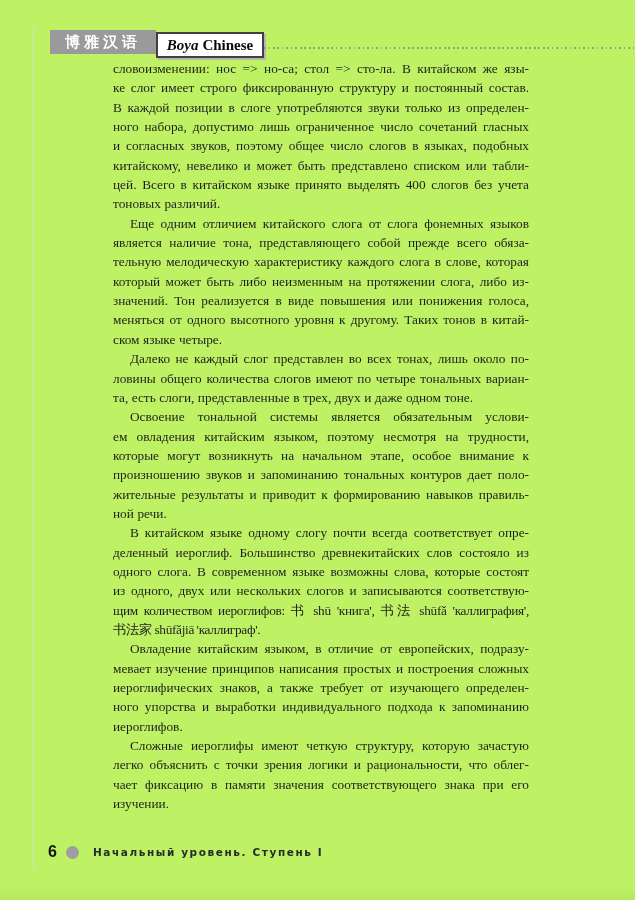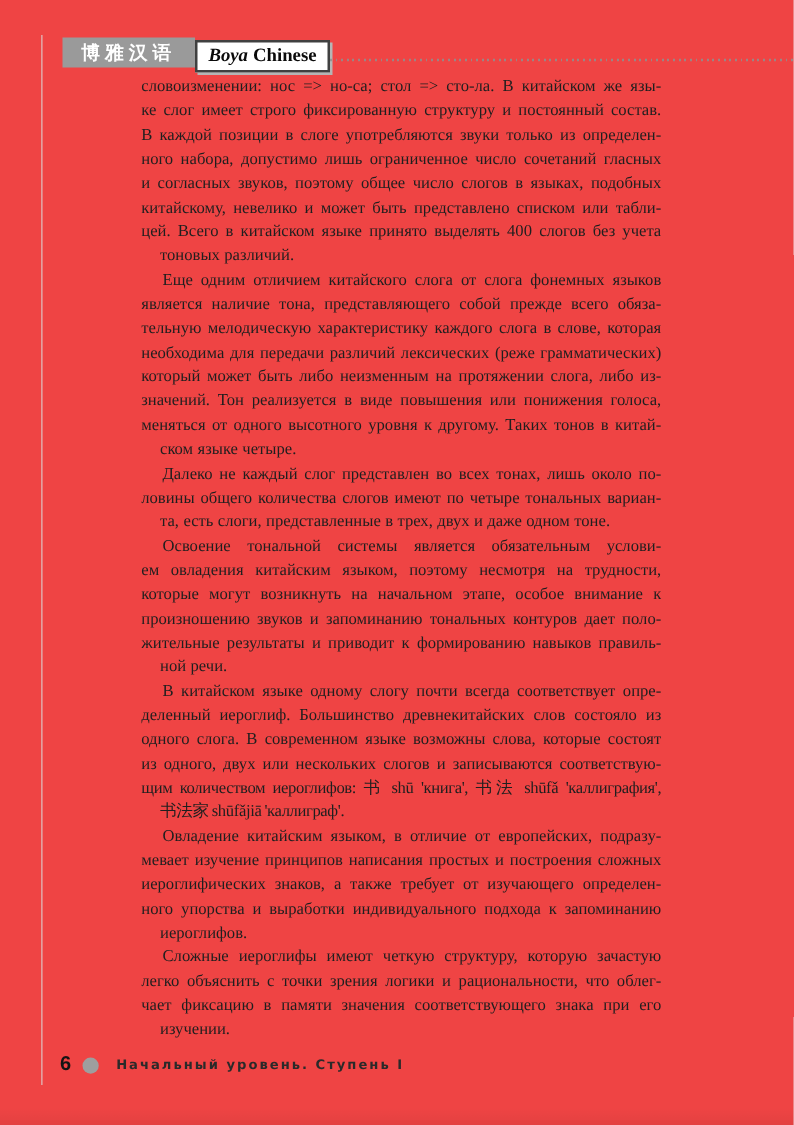--- a/index.html
+++ b/index.html
@@ -1,18 +1,18 @@
 <!DOCTYPE html>
 <html><head>
 <meta charset="utf-8">
 <style>
   html,body{margin:0;padding:0;background:#e9e9e9;}
   .page{
     position:relative; width:635px; height:900px; margin:0 auto;
-    background:#ef4444; overflow:hidden;
+    background:#bef264; overflow:hidden;
     font-family:"Liberation Serif","DejaVu Serif",serif;
     color:#1f1f1f;
   }
   
   .edge-line{
     position:absolute; left:33px; top:28px; width:1px; height:840px;
     background:#dcdcdc; opacity:.8;
   }
   .bottom-band{
     position:absolute; left:0; bottom:0; width:635px; height:14px;
@@ -45,21 +45,21 @@
   .body-text{
     position:absolute; left:113px; top:59px; width:416px;
     font-size:13.3px; line-height:19.35px;
   }
   .line{
     height:19.35px; overflow:hidden;
     text-align:justify; text-align-last:justify;
     word-spacing:.2px;
   }
   .line.indent{ padding-left:17px; }
-  .line.last{ text-align-last:left;margin-left:15px; }
+  .line.last{ text-align-last:left; }
   .line.tight{ letter-spacing:-.3px; word-spacing:-.6px; }
   
   .footer{
     position:absolute; left:48px; top:842px; height:20px;
     display:flex; align-items:center;
   }
   .page-num{
     font-family:"Liberation Sans","DejaVu Sans",sans-serif;
     font-weight:bold; font-size:16px; color:#141414;
   }
@@ -96,21 +96,20 @@
       <div class="line">ке слог имеет строго фиксированную структуру и постоянный состав.</div>
       <div class="line">В каждой позиции в слоге употребляются звуки только из определен-</div>
       <div class="line">ного набора, допустимо лишь ограниченное число сочетаний гласных</div>
       <div class="line">и согласных звуков, поэтому общее число слогов в языках, подобных</div>
       <div class="line">китайскому, невелико и может быть представлено списком или табли-</div>
       <div class="line">цей. Всего в китайском языке принято выделять 400 слогов без учета</div>
       <div class="line last">тоновых различий.</div>
       <div class="line indent">Еще одним отличием китайского слога от слога фонемных языков</div>
       <div class="line">является наличие тона, представляющего собой прежде всего обяза-</div>
       <div class="line">тельную мелодическую характеристику каждого слога в слове, которая</div>
-      <div class="line">необходима для передачи различий лексических (реже грамматических)</div>
       <div class="line">который может быть либо неизменным на протяжении слога, либо из-</div>
       <div class="line">значений. Тон реализуется в виде повышения или понижения голоса,</div>
       <div class="line">меняться от одного высотного уровня к другому. Таких тонов в китай-</div>
       <div class="line last">ском языке четыре.</div>
       <div class="line indent">Далеко не каждый слог представлен во всех тонах, лишь около по-</div>
       <div class="line">ловины общего количества слогов имеют по четыре тональных вариан-</div>
       <div class="line last">та, есть слоги, представленные в трех, двух и даже одном тоне.</div>
       <div class="line indent">Освоение тональной системы является обязательным услови-</div>
       <div class="line">ем овладения китайским языком, поэтому несмотря на трудности,</div>
       <div class="line">которые могут возникнуть на начальном этапе, особое внимание к</div>

